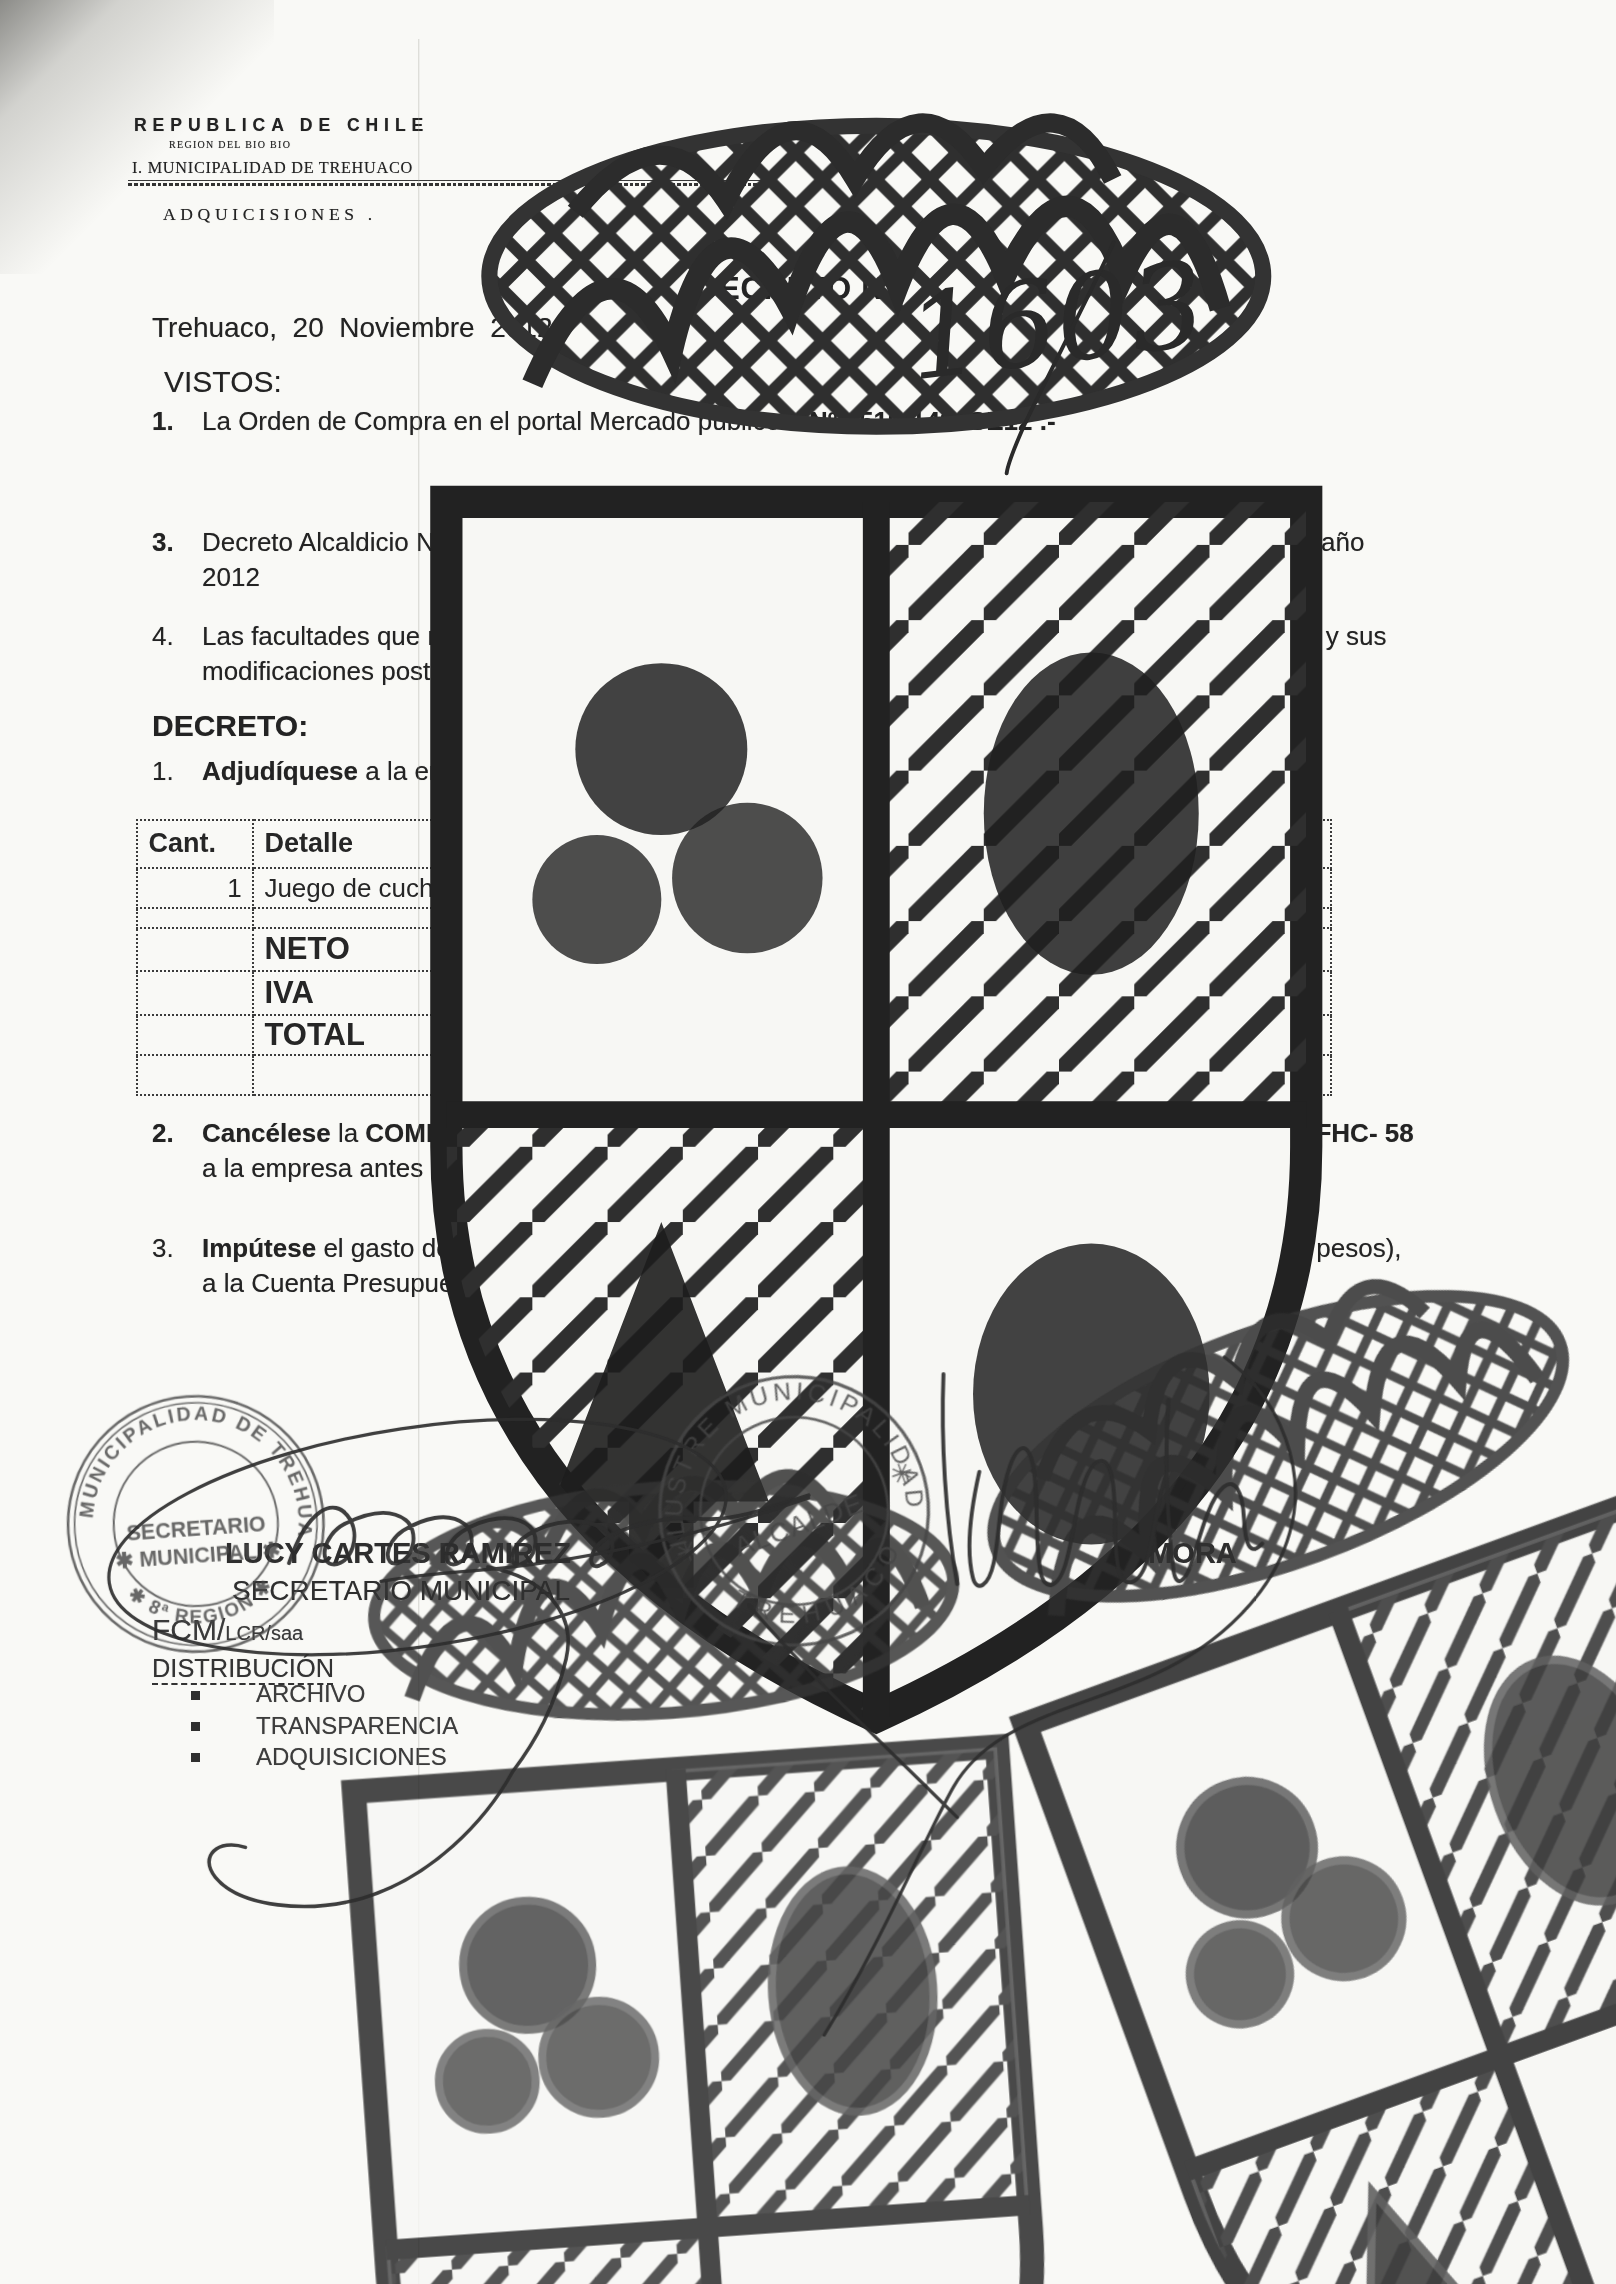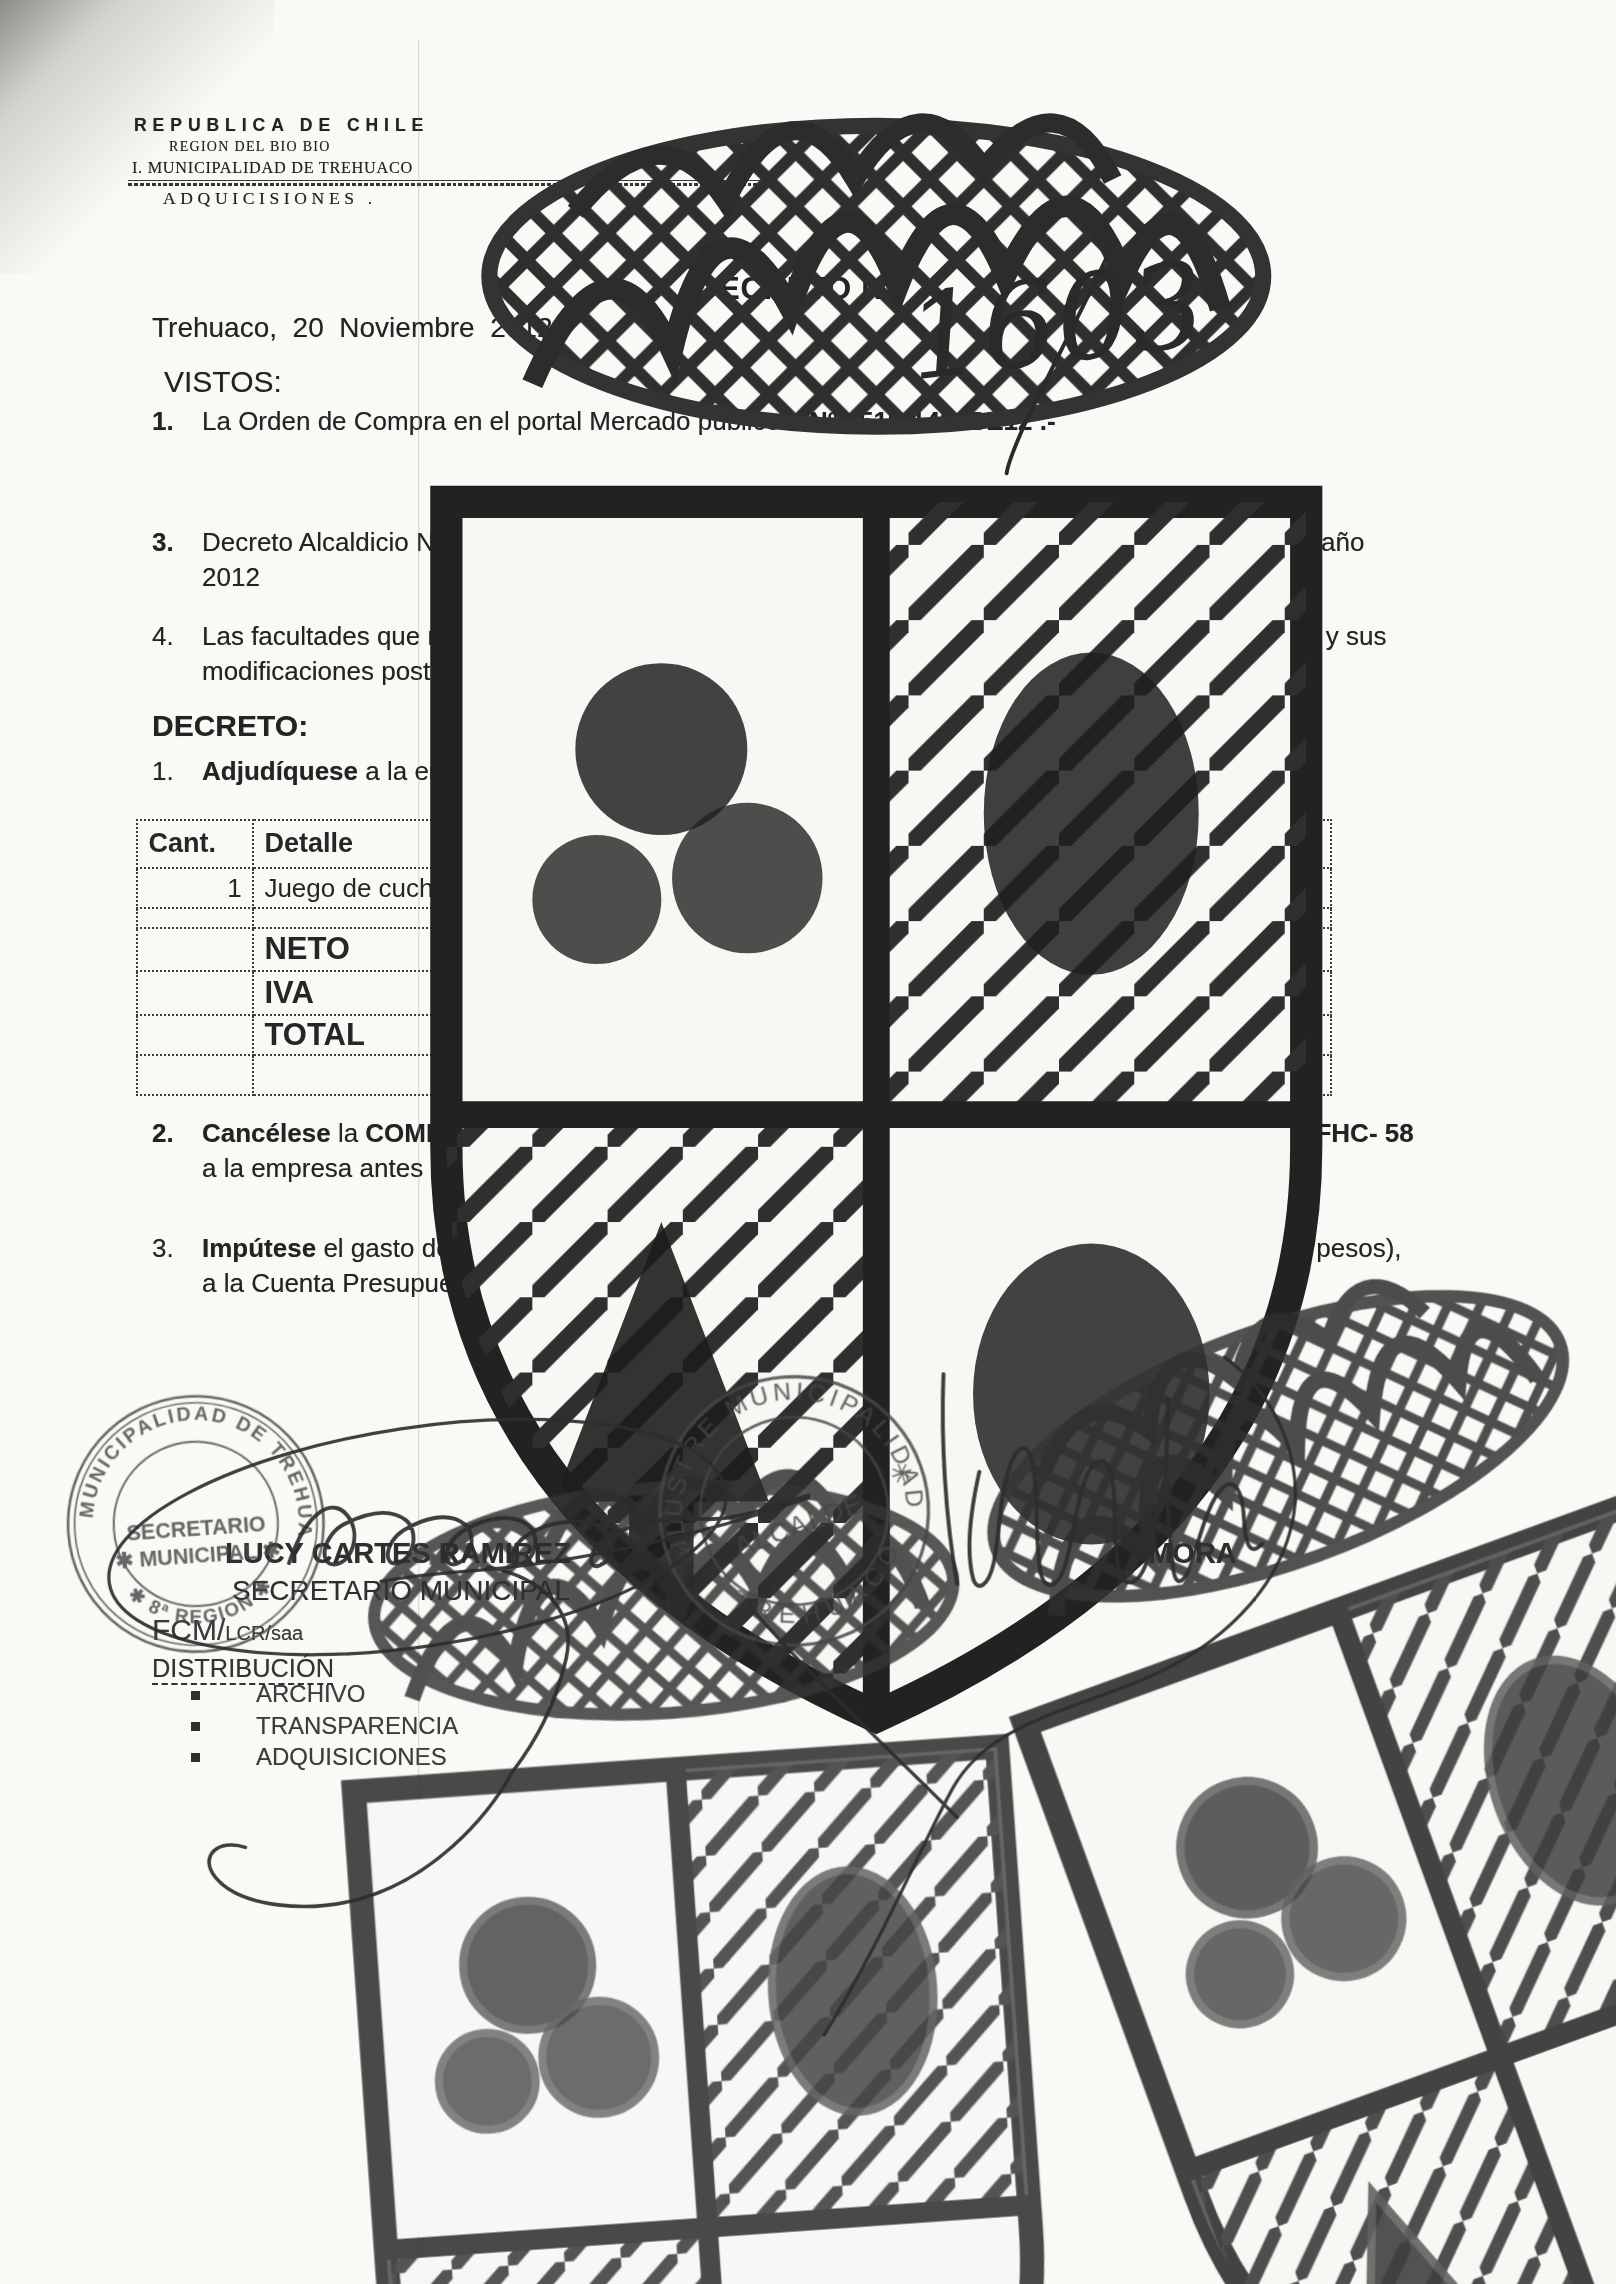--- a/index.html
+++ b/index.html
@@ -7,27 +7,27 @@
     position:relative; width:1617px; height:2284px;
     background:#f9f9f6; overflow:hidden;
     font-family:"Liberation Sans", sans-serif; color:#232323;
   }
   .t { position:absolute; white-space:pre-wrap; }
   .fuzz { text-shadow: 0 0 0.7px rgba(40,40,40,0.45); }
   .serif { font-family:"Liberation Serif", serif; }
   .bd { font-weight:bold; }
   
   .hdr-country { left:134px; top:115px; font-size:17.6px; font-weight:bold; letter-spacing:5.9px; }
-  .hdr-region  { left:169px; top:139px; font-size:14px; letter-spacing:1.3px; }
+  .hdr-region  { left:169px; top:139px; font-size:10px; letter-spacing:1.3px; }
   .hdr-muni    { left:132px; top:158px; font-size:16.3px; letter-spacing:0.7px; }
   .hdr-rule    { position:absolute; left:128px; top:180px; width:645px; height:5.2px;
                  border-top:1.3px solid #3a3a3a;
                  background:repeating-linear-gradient(90deg,#333 0 3.9px,rgba(0,0,0,0) 3.9px 5.9px);
                  background-position:0 2px; background-size:100% 3.3px; background-repeat:no-repeat; }
-  .hdr-dept    { left:163px; top:188px; font-size:17.6px; letter-spacing:4.6px; }
+  .hdr-dept    { left:163px; top:204px; font-size:17.6px; letter-spacing:4.6px; }
   
   .decree-label { left:696px; top:271px; font-size:31px; font-weight:bold; letter-spacing:0.7px; }
   .place-date   { left:152px; top:312px; font-size:28px; }
   
   .h-vistos  { left:164px; top:365px;  font-size:30px; font-weight:normal; }
   .h-decreto { left:152px; top:709px; font-size:30px; font-weight:bold; }
   .item { position:absolute; left:152px; font-size:26px; line-height:35px; }
   .item .num { display:inline-block; width:50px; vertical-align:top; }
   .item .txt { display:inline-block; width:1232px; vertical-align:top; white-space:pre-wrap; }
   .anotese { left:471px; top:1330px; font-size:31px; font-weight:bold; letter-spacing:0.7px; }

